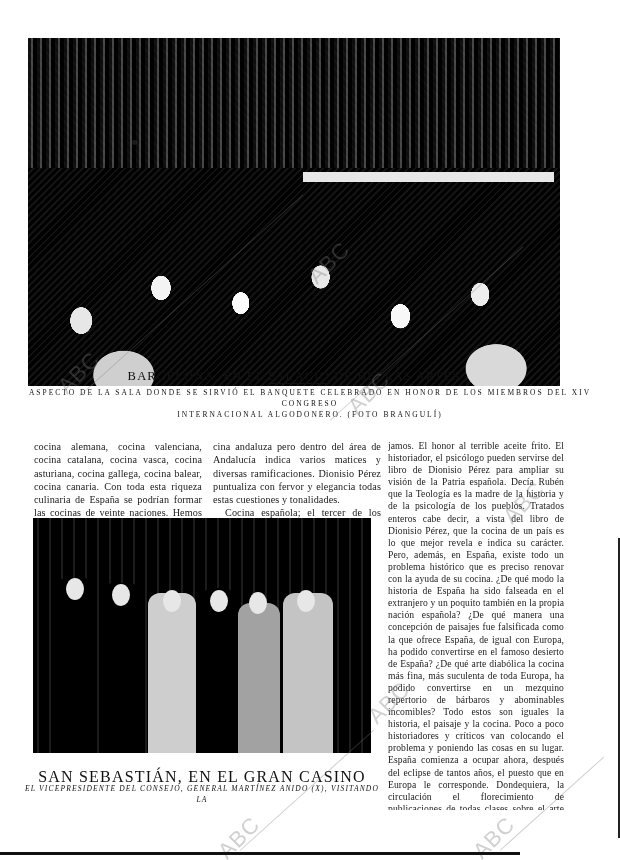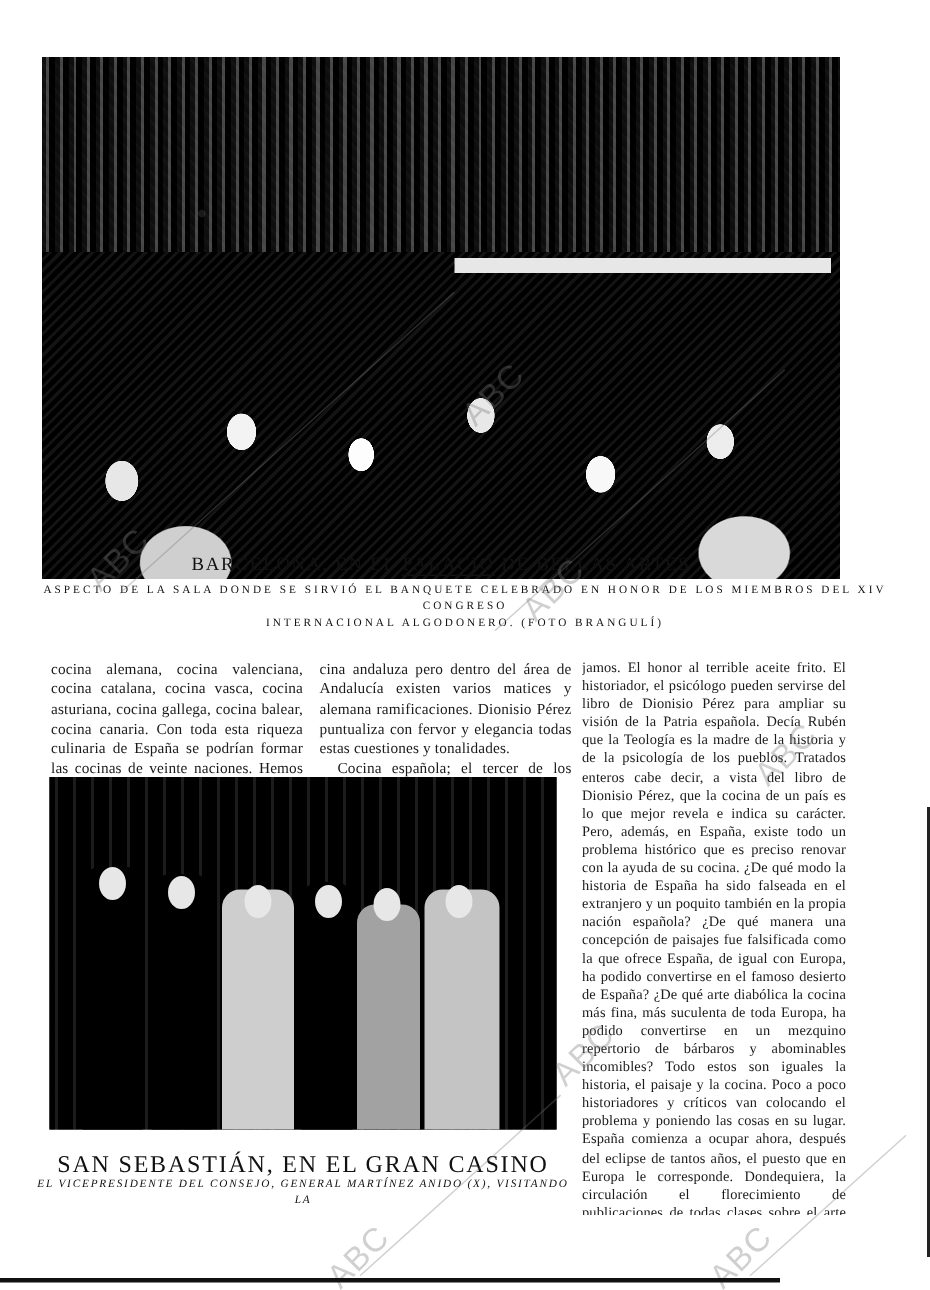--- a/index.html
+++ b/index.html
@@ -85,21 +85,21 @@
 </div>
 <div class="caption-sub" style="left:20px; top:387px; width:580px;">
   <div>ASPECTO DE LA SALA DONDE SE SIRVIÓ EL BANQUETE CELEBRADO EN HONOR DE LOS MIEMBROS DEL XIV CONGRESO</div>
   <div>INTERNACIONAL ALGODONERO. (FOTO BRANGULÍ)</div>
 </div>
 
 <div class="col" style="left:34px; top:440px; width:168px;">
   <p>cocina alemana, cocina valenciana, cocina catalana, cocina vasca, cocina asturiana, cocina gallega, cocina balear, cocina canaria. Con toda esta riqueza culinaria de España se podrían formar las cocinas de veinte naciones. Hemos dicho sencillamente co-</p>
 </div>
 <div class="col" style="left:213px; top:440px; width:168px;">
-  <p>cina andaluza pero dentro del área de Andalucía existen varios matices y alemana ramificaciones. Dionisio Pérez puntualiza con fervor y elegancia todas estas cuestiones y tonalidades.</p>
+  <p>cina andaluza pero dentro del área de Andalucía indica varios matices y diversas ramificaciones. Dionisio Pérez puntualiza con fervor y elegancia todas estas cuestiones y tonalidades.</p>
   <p class="indent">Cocina española; el tercer de los catecis-</p>
 </div>
 <div class="col" style="left:388px; top:440px; width:176px; font-size:9.6px; line-height:12.1px; height:370px; overflow:hidden;">
   <p>jamos. El honor al terrible aceite frito. El historiador, el psicólogo pueden servirse del libro de Dionisio Pérez para ampliar su visión de la Patria española. Decía Rubén que la Teología es la madre de la historia y de la psicología de los pueblos. Tratados enteros cabe decir, a vista del libro de Dionisio Pérez, que la cocina de un país es lo que mejor revela e indica su carácter. Pero, además, en España, existe todo un problema histórico que es preciso renovar con la ayuda de su cocina. ¿De qué modo la historia de España ha sido falseada en el extranjero y un poquito también en la propia nación española? ¿De qué manera una concepción de paisajes fue falsificada como la que ofrece España, de igual con Europa, ha podido convertirse en el famoso desierto de España? ¿De qué arte diabólica la cocina más fina, más suculenta de toda Europa, ha podido convertirse en un mezquino repertorio de bárbaros y abominables incomibles? Todo estos son iguales la historia, el paisaje y la cocina. Poco a poco historiadores y críticos van colocando el problema y poniendo las cosas en su lugar. España comienza a ocupar ahora, después del eclipse de tantos años, el puesto que en Europa le corresponde. Dondequiera, la circulación el florecimiento de publicaciones de todas clases sobre el arte español; libros sobre pintura española, sobre muebles, sobre tapices, sobre museos, sobre bordados, sobre orfebrería, sobre cerámica, sobre arquitectura, sobre escultura, sobre telas en madera, sobre encajes repujados... Son infinitas las monografías que sobre el arte español se publican fuera de España. Y en estos últimos tiempos cuando las visitas de profesores extranjeros, de artistas, de historiadores han aumentado. Interesa España; se halla España en un momento decisivo de su historia. El estudio del arte culinario</p>
 </div>
 
 <div id="photo2" class="photo">
   <div class="bg"></div>
   <div class="person" style="left:22px; width:40px; height:175px; background:#151515;"></div>
   <div class="head" style="left:33px; top:60px;"></div>

